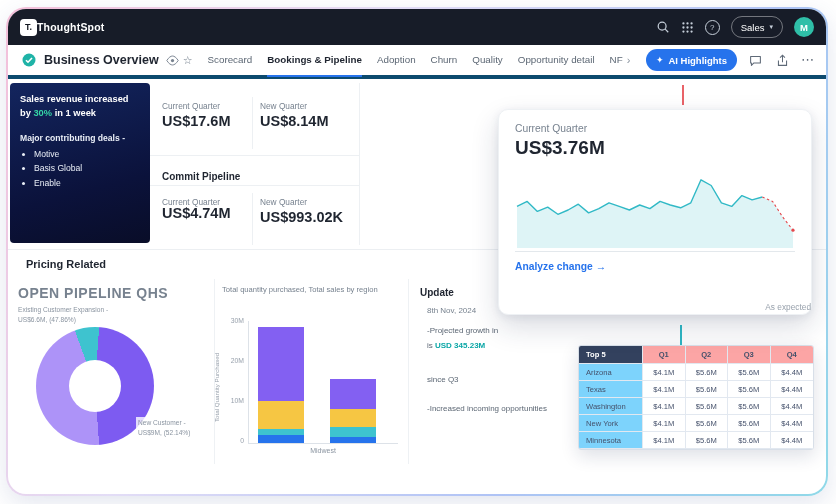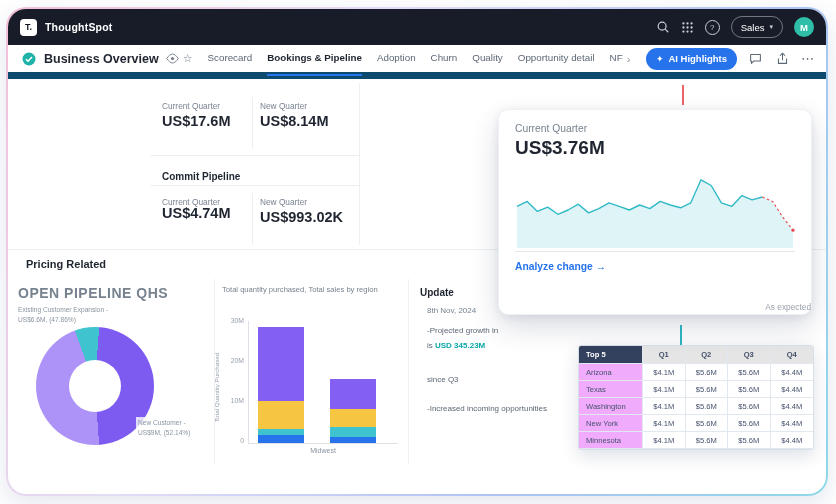--- a/index.html
+++ b/index.html
@@ -6,33 +6,33 @@
     font-family:"Liberation Sans","DejaVu Sans",sans-serif;}
   .window{position:absolute;left:6px;top:7px;width:822px;height:489px;border-radius:20px;padding:2px;
     background:linear-gradient(120deg,#F3BFD9 0%,#E3DDF6 35%,#AFC3F5 70%,#8FD9E8 100%);
     box-shadow:0 8px 26px rgba(60,80,140,.14);box-sizing:border-box;}
   .app{width:100%;height:100%;border-radius:18px;background:#fff;overflow:hidden;position:relative;}
 
   
   .topbar{height:36px;background:#171C28;display:flex;align-items:center;padding:0 12px;box-sizing:border-box;}
   .logo{width:17px;height:17px;background:#fff;border-radius:4px;color:#12161F;font-size:9px;font-weight:700;
     display:flex;align-items:center;justify-content:center;}
-  .brand{color:#fff;font-size:10.5px;font-weight:600;margin-left:8px;letter-spacing:.2px;}
+  .brand{color:#fff;font-size:10.5px;font-weight:600;letter-spacing:.2px;}
   .tb-right{margin-left:auto;display:flex;align-items:center;gap:11px;}
   .tb-icon{display:flex;align-items:center;justify-content:center;cursor:pointer;}
   .help-icon{width:13px;height:13px;border:1.2px solid #C6CFDA;border-radius:50%;color:#C6CFDA;font-size:8px;
     display:flex;align-items:center;justify-content:center;}
   .sales-pill{display:flex;align-items:center;gap:5px;border:1px solid rgba(255,255,255,.4);border-radius:11px;
     height:20px;padding:0 9px;color:#fff;font-size:9.5px;cursor:pointer;}
   .pill-chev{font-size:7px;color:#C6CFDA;}
   .avatar{width:20px;height:20px;border-radius:50%;background:#2FBFA8;color:#fff;font-size:9.5px;font-weight:600;
     display:flex;align-items:center;justify-content:center;cursor:pointer;}
 
   
-  .appheader{height:34px;border-bottom:7px solid #0c4a6e;display:flex;align-items:center;padding:0 12px;
+  .appheader{height:34px;border-bottom:4px solid #0c4a6e;display:flex;align-items:center;padding:0 12px;
     box-sizing:border-box;background:#fff;}
   .bh-title{font-size:12.5px;font-weight:700;color:#1F2530;margin:0 5px 0 6px;white-space:nowrap;}
   .hd-icon{display:flex;align-items:center;color:#77828F;margin:0 2px;cursor:pointer;}
   .star-glyph{font-size:11px;color:#77828F;}
   .tabs{display:flex;align-items:center;gap:15px;margin-left:13px;height:34px;overflow:hidden;white-space:nowrap;}
   .tab{font-size:9.8px;color:#5C6774;height:34px;display:flex;align-items:center;border-bottom:2px solid transparent;
     box-sizing:border-box;cursor:pointer;}
   .tab.active{color:#1F2530;font-weight:700;border-bottom-color:#2673EC;}
   .chev-right{color:#8A94A0;font-size:11px;margin-left:4px;cursor:pointer;}
   .hdr-right{margin-left:auto;display:flex;align-items:center;gap:10px;}
@@ -109,23 +109,23 @@
   .upd-l1{left:419px;top:247px;}
   .upd-l2{left:419px;top:262px;}
   .upd-hl{color:#0AA6A6;font-weight:700;}
   .upd-l3{left:419px;top:282px;margin-top:43px;}
   .upd-l4{left:419px;top:296px;}
 
   .top5{left:570px;top:266px;width:234px;z-index:4;background:#fff;border:1px solid #D8DFE8;border-radius:3px;
     box-shadow:0 6px 18px rgba(23,38,77,.14);display:grid;grid-template-columns:64px repeat(4,1fr);overflow:hidden;}
   .tt{font-size:7.6px;display:flex;align-items:center;box-sizing:border-box;border-bottom:1px solid #E2E8F0;
     border-right:1px solid #E2E8F0;height:17px;padding:0 4px;color:#45516B;background:#fff;}
-  .tt.th{height:18px;background:#e5e5e5;font-weight:700;justify-content:center;cursor:pointer;}
+  .tt.th{height:18px;background:#fca5a5;font-weight:700;justify-content:center;cursor:pointer;}
   .tt.corner{background:#33415E;color:#fff;justify-content:flex-start;padding-left:7px;cursor:default;}
-  .tt.name{background:#f0abfc;justify-content:flex-start;padding-left:7px;cursor:pointer;}
+  .tt.name{background:#7dd3fc;justify-content:flex-start;padding-left:7px;cursor:pointer;}
   .tt.val{justify-content:center;cursor:pointer;}
   .top5 .tt:nth-child(5n){border-right:none;}
 </style>
 </head>
 <body>
 
 <div class="window">
   <div class="app">
 
     <div class="topbar">
@@ -203,20 +203,33 @@
               <path d="M3 8v6h10V8" stroke="#5E6977" stroke-width="1.3" fill="none"></path>
             </svg>
         </span>
         <span class="more-icon">⋯</span>
       </div>
     </div>
 
 
     <div class="content">
 
+      <div class="abs insight-card">
+        <div class="ic-headline">
+          <span>Sales revenue increased by</span>
+          <span class="ic-hl">30%</span>
+          <span>in 1 week</span>
+        </div>
+        <div class="ic-sub">Major contributing deals -</div>
+        <ul class="ic-deals">
+            <li>Motive</li>
+            <li>Basis Global</li>
+            <li>Enable</li>
+          </ul>
+      </div>
 
       <div class="abs kpi-tile">
         <span class="kpi-label" style="left:12px;top:18px">Current Quarter</span>
         <span class="kpi-value" style="left:12px;top:30px">US$17.6M</span>
         <span class="kpi-label" style="left:110px;top:18px">New Quarter</span>
         <span class="kpi-value" style="left:110px;top:30px">US$8.14M</span>
         <span class="kpi-vdiv" style="left:102px;top:14px;height:52px"></span>
         <span class="kpi-hrule" style="top:72px"></span>
         <span class="commit-title">Commit Pipeline</span>
         <span class="kpi-hrule" style="top:102px"></span>

